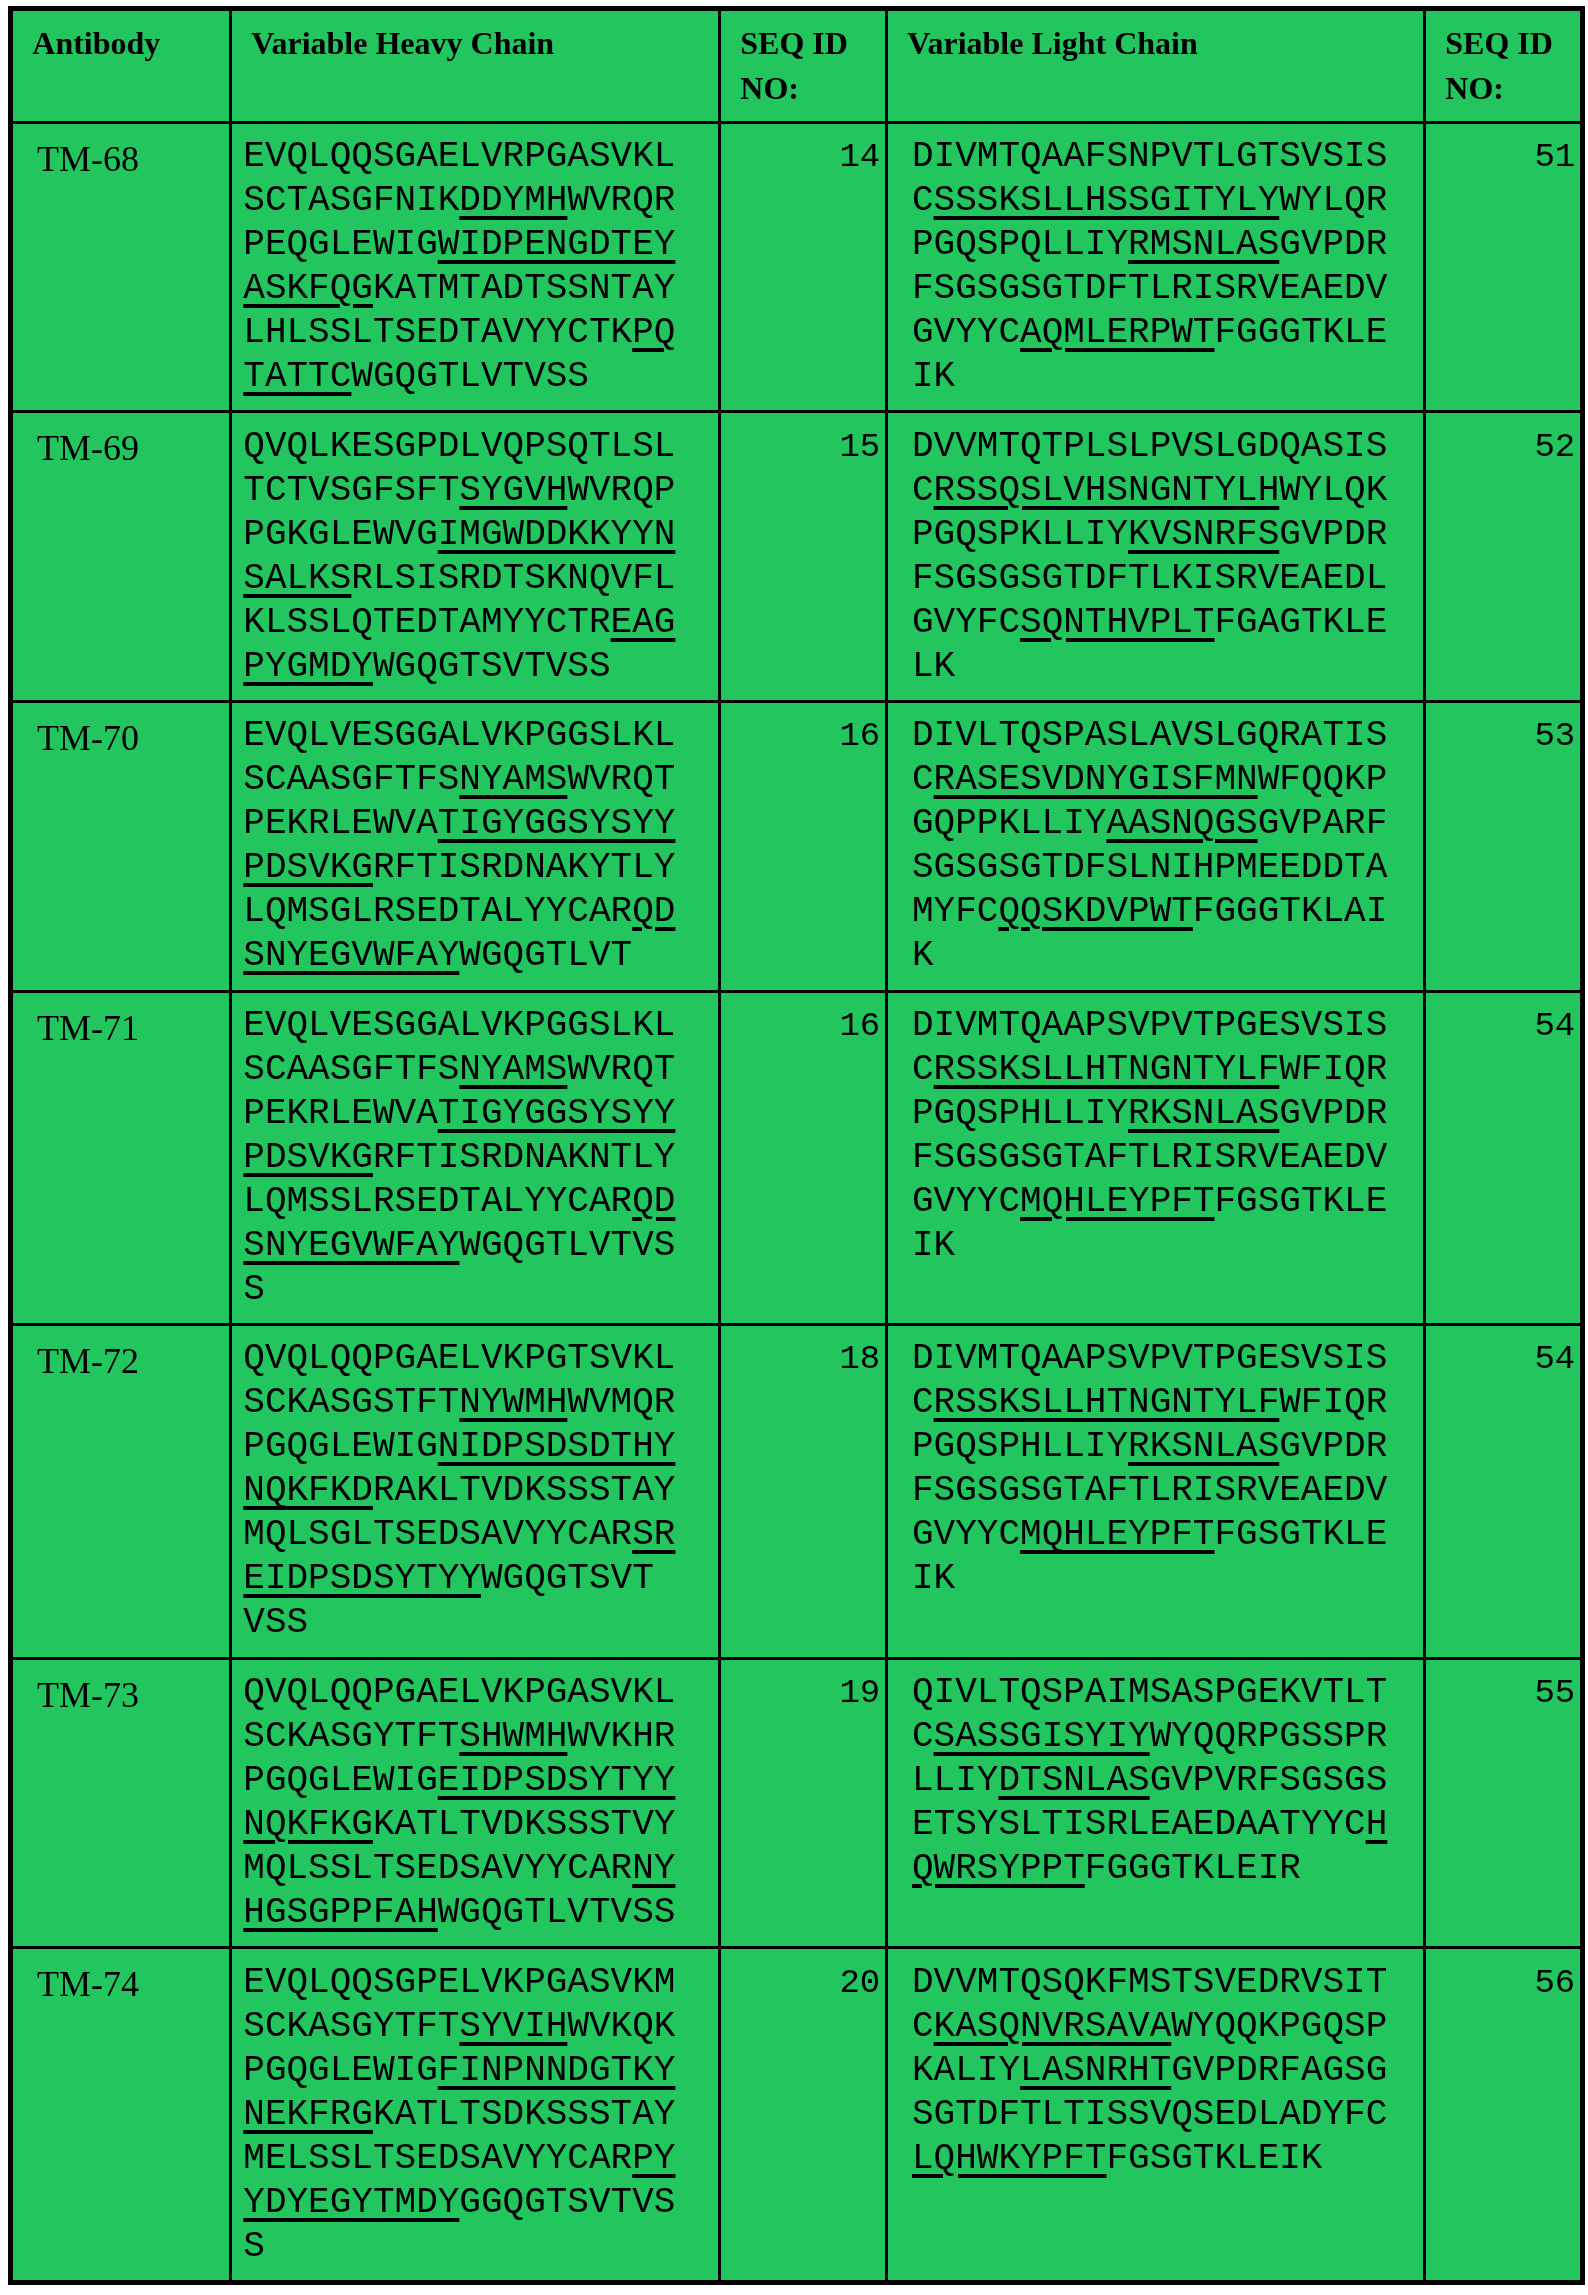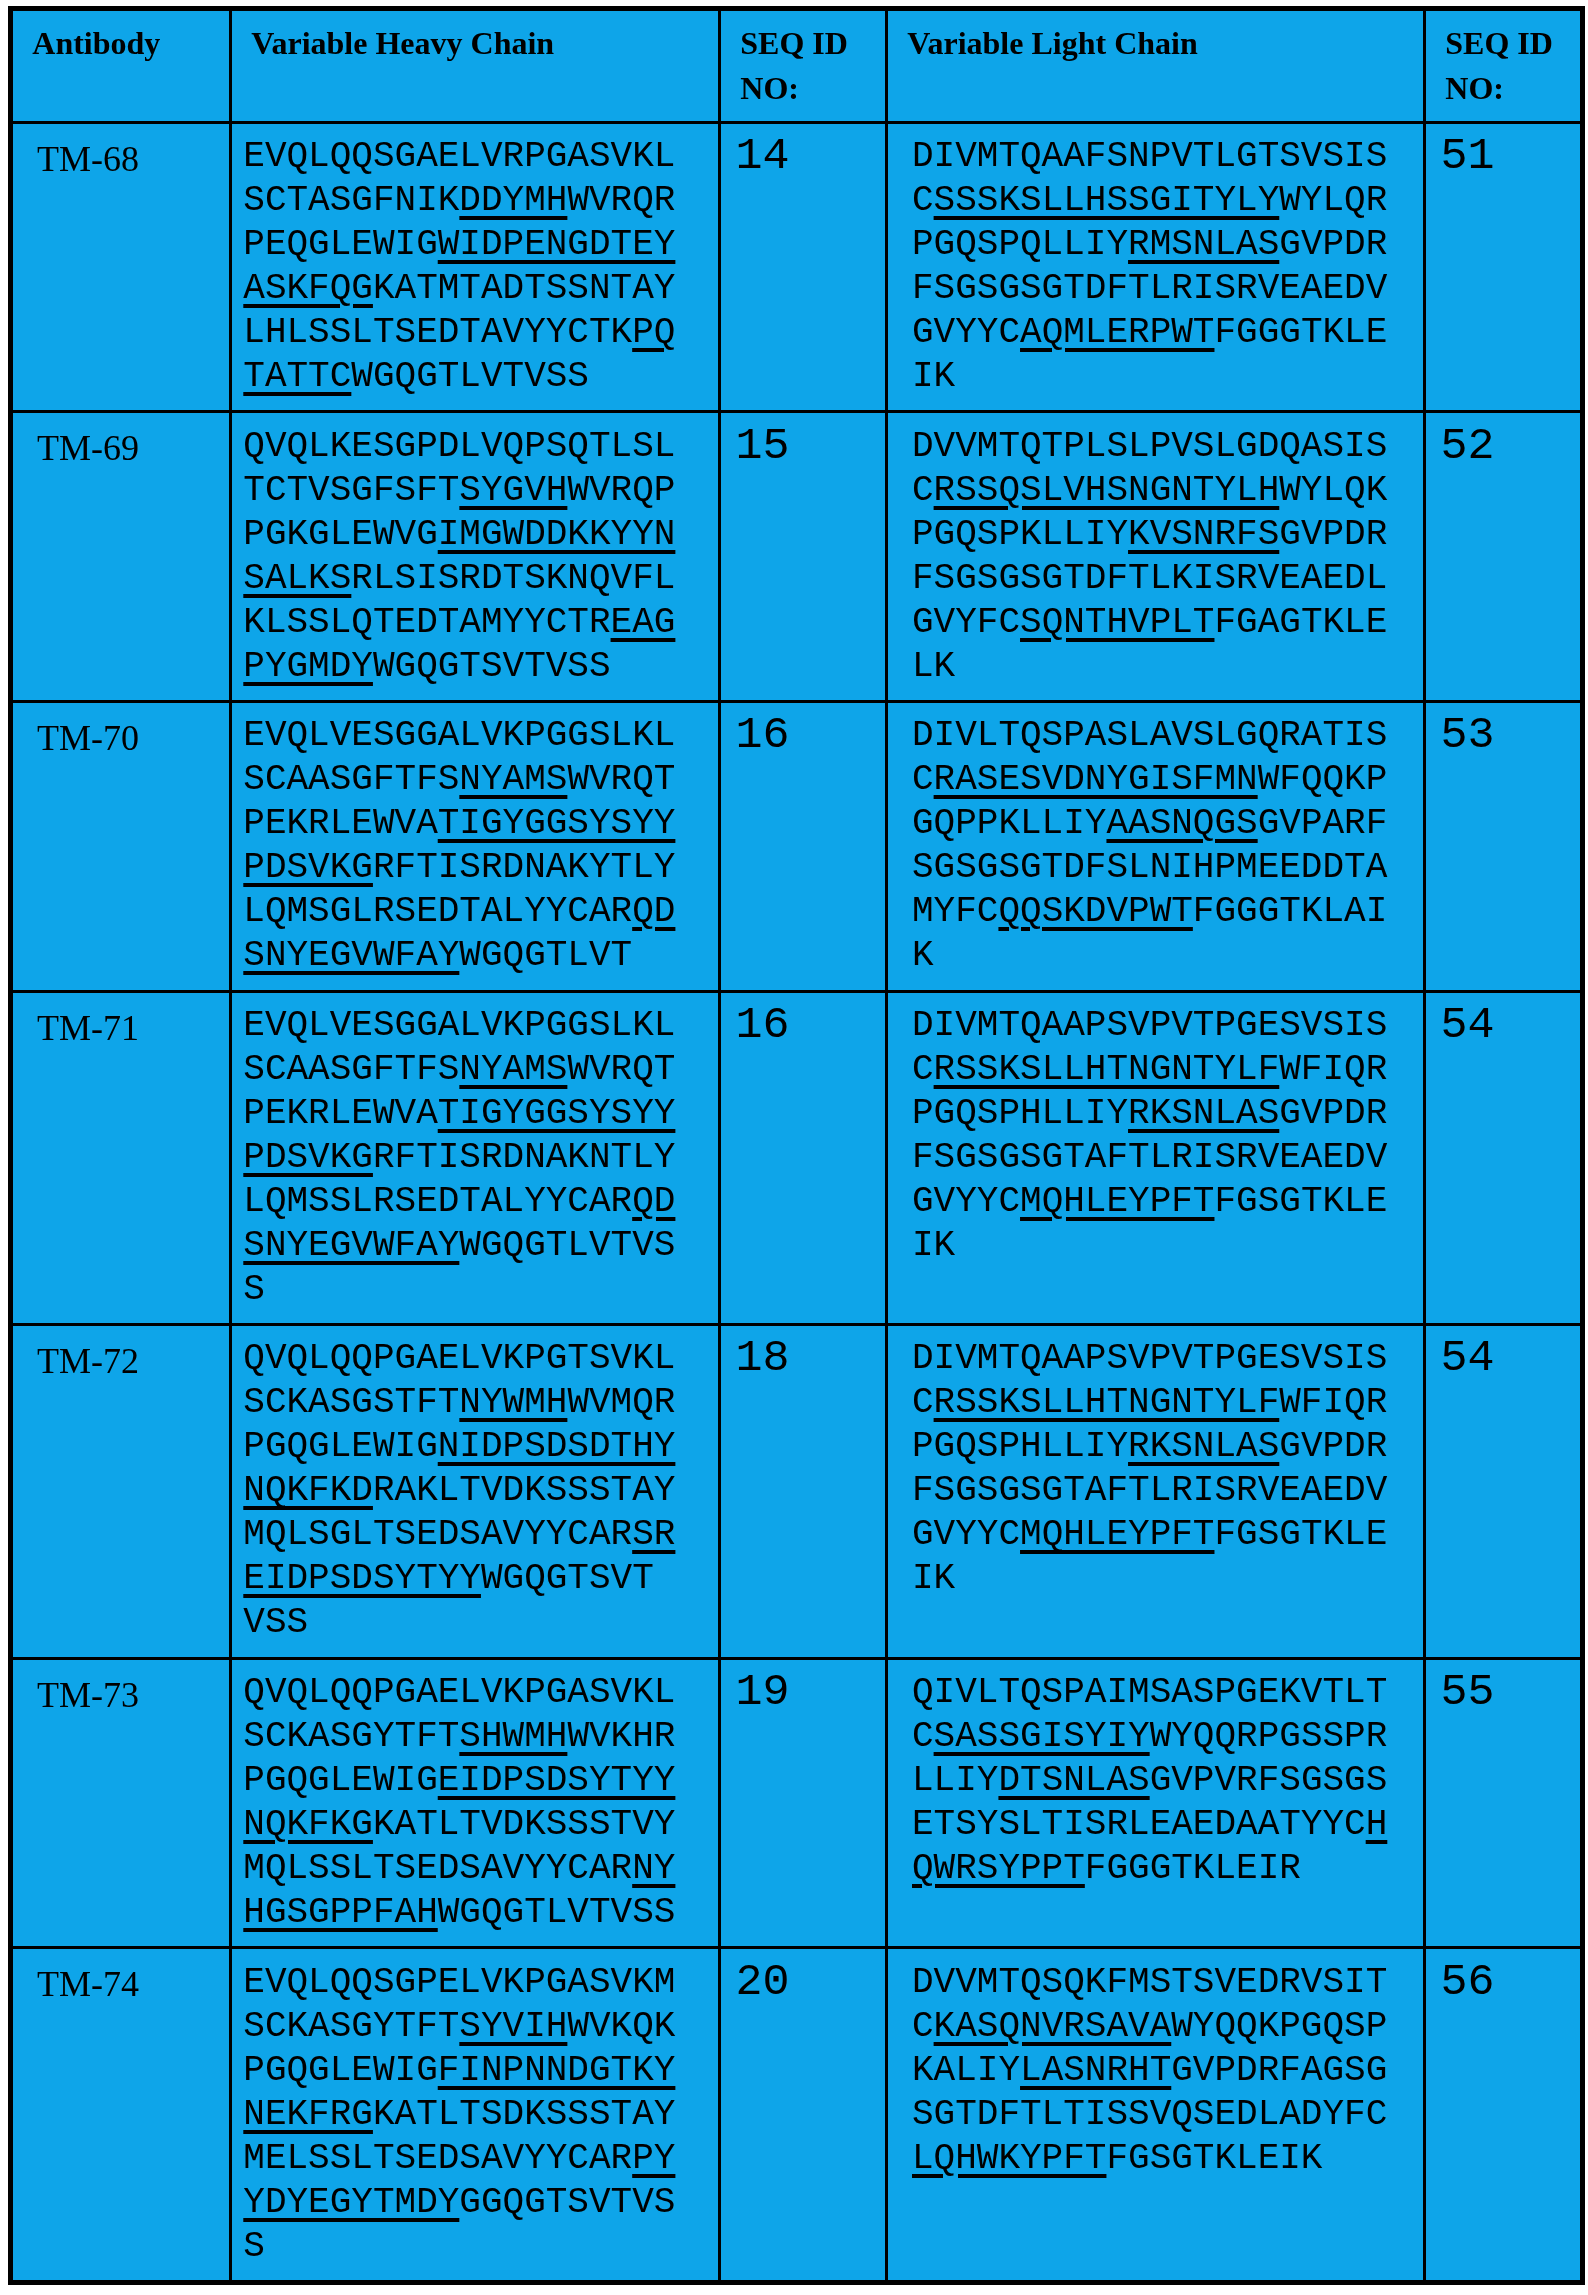--- a/index.html
+++ b/index.html
@@ -16,21 +16,21 @@
     top: 6.4px;
     width: 1572px;
     border-collapse: collapse;
     table-layout: fixed;
     border: 5.6px solid #000;
   }
   table.seq-table th,
   table.seq-table td {
     border: 3.2px solid #000;
     vertical-align: top;
-    background: #0ea5e9;
+    background: #22c55e;
   }
   th.hdr {
     font-family: "Liberation Serif", serif;
     font-weight: bold;
     font-size: 32px;
     line-height: 45px;
     text-align: left;
     padding: 9.7px 8px 9.7px 19.3px;
   }
   td.ab-cell {
@@ -42,23 +42,24 @@
   td.seq-cell {
     font-family: "Liberation Mono", monospace;
     font-size: 36px;
     line-height: 44px;
     padding: 11.3px 4.8px 11.3px 11.3px;
     margin-top: 18px;
   }
   td.seq-cell.light { padding-left: 24px; }
   td.sid-cell {
     font-family: "Liberation Mono", monospace;
-    font-size: 45px;
+    font-size: 34px;
     line-height: 44px;
     padding: 11.3px 4.8px 11.3px 14.5px;
+    text-align: right;
   }
   .seq-line { white-space: pre; }
   .u {
     text-decoration: underline;
     text-decoration-thickness: 4px;
     text-underline-offset: 6.4px;
     text-decoration-color: #000;
   }
 </style>
 </head>

